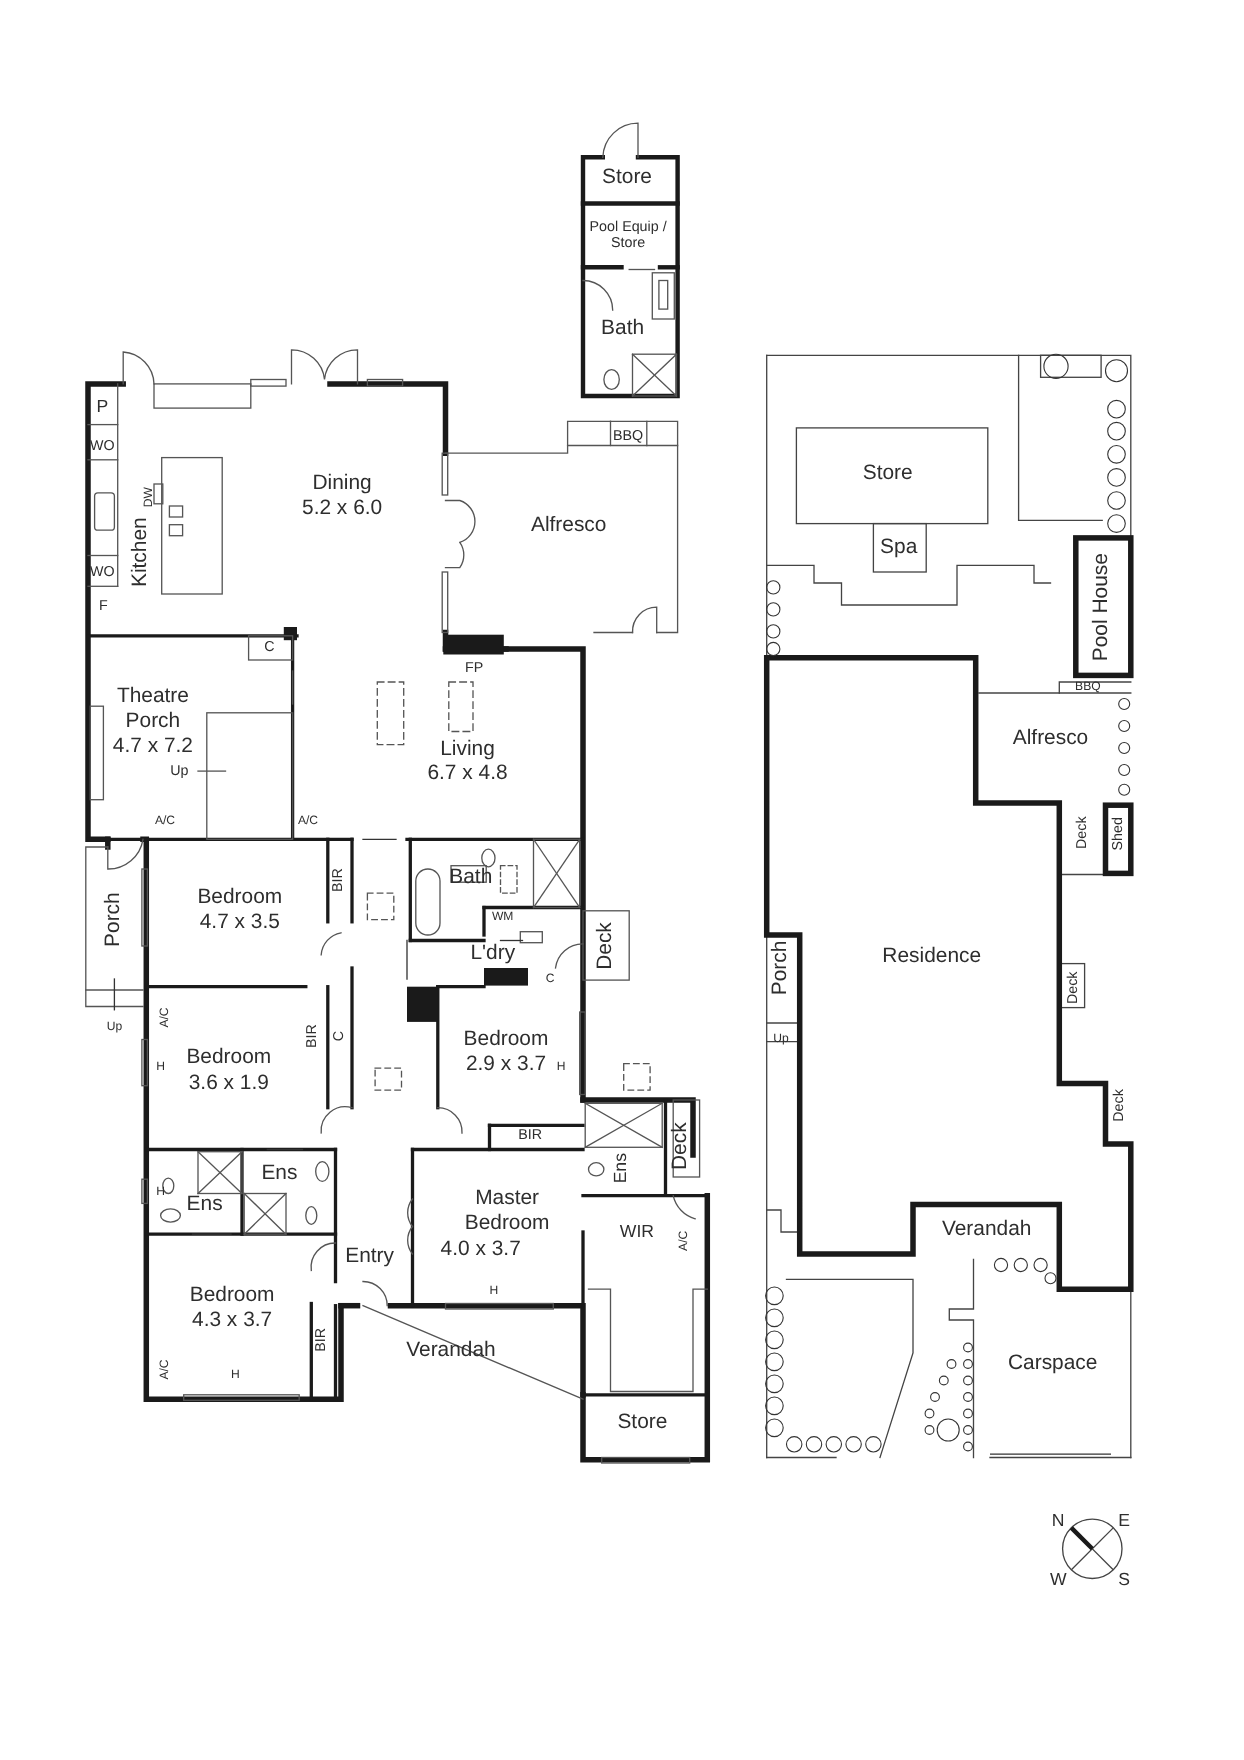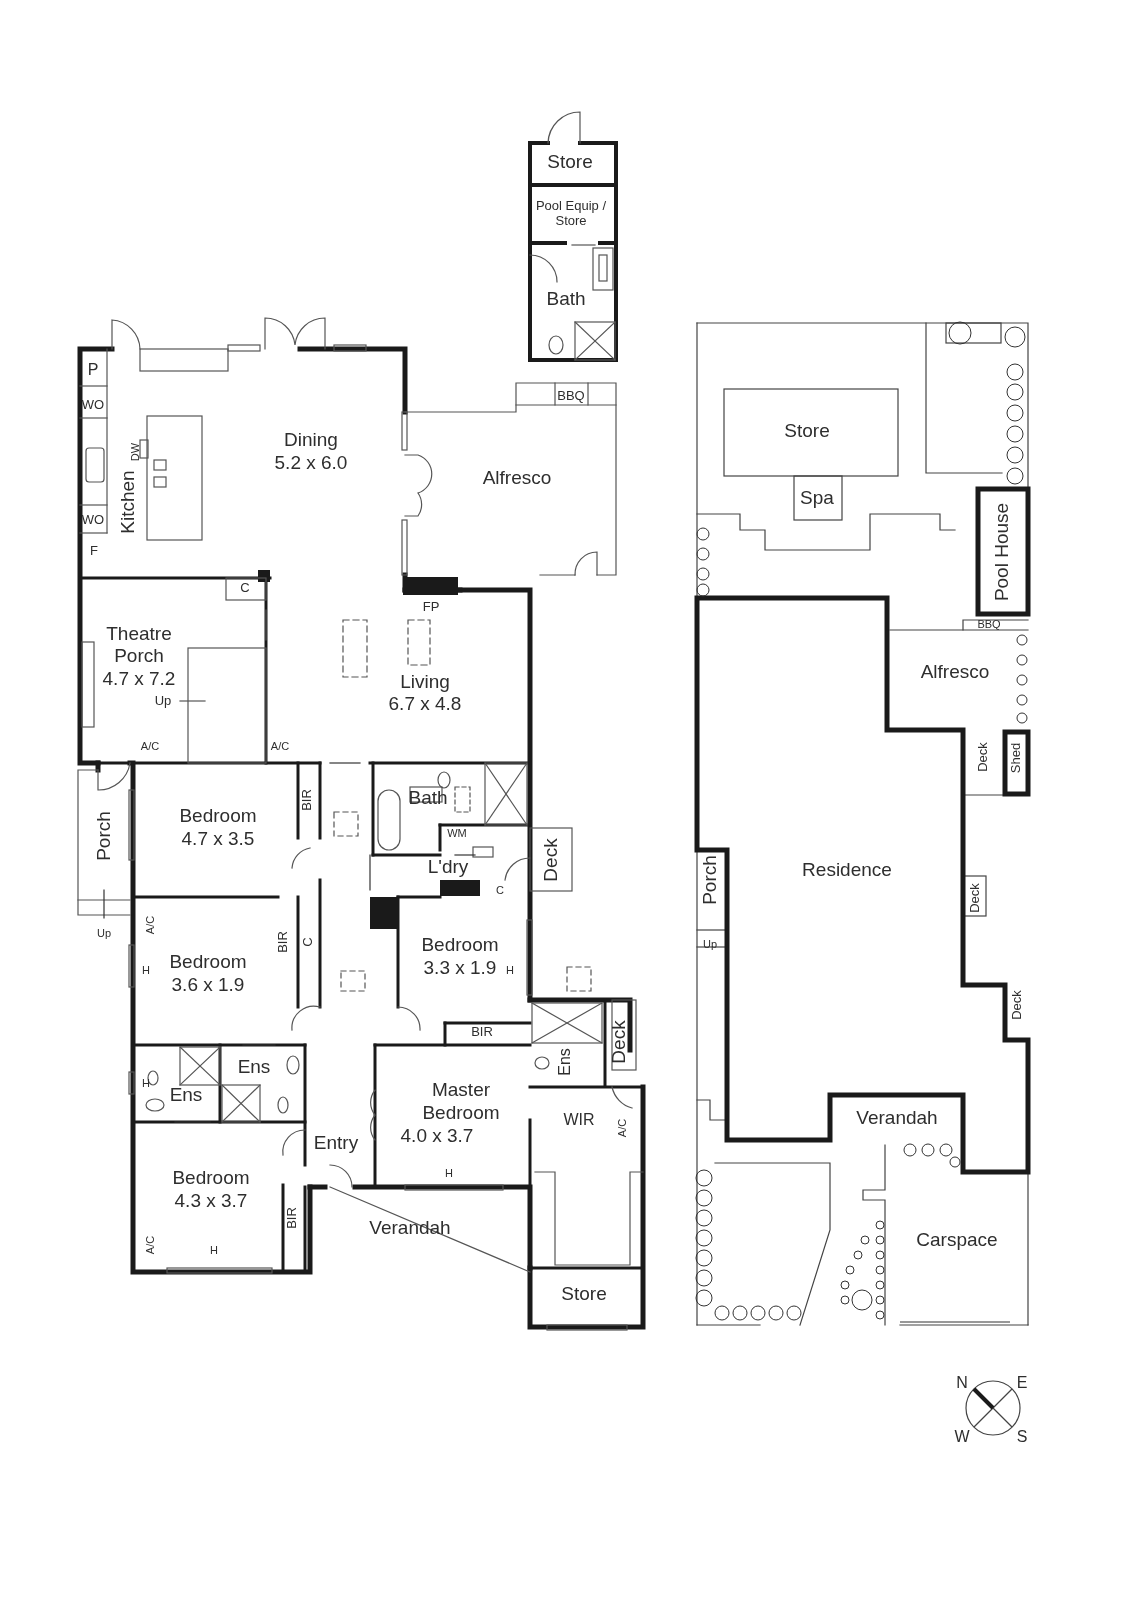--- a/index.html
+++ b/index.html
@@ -282,21 +282,21 @@
 <div class="lbl" style="left:139px;top:634px">Theatre</div>
 <div class="lbl" style="left:139px;top:656px">Porch</div>
 <div class="lbl" style="left:139px;top:679px">4.7 x 7.2</div>
 <div class="lbl" style="left:425px;top:682px">Living</div>
 <div class="lbl" style="left:425px;top:704px">6.7 x 4.8</div>
 <div class="lbl" style="left:218px;top:816px">Bedroom</div>
 <div class="lbl" style="left:218px;top:839px">4.7 x 3.5</div>
 <div class="lbl" style="left:208px;top:962px">Bedroom</div>
 <div class="lbl" style="left:208px;top:985px">3.6 x 1.9</div>
 <div class="lbl" style="left:460px;top:945px">Bedroom</div>
-<div class="lbl" style="left:460px;top:968px">3.3 x 1.9</div>
+<div class="lbl" style="left:460px;top:968px">2.9 x 3.7</div>
 <div class="lbl" style="left:211px;top:1178px">Bedroom</div>
 <div class="lbl" style="left:211px;top:1201px">4.3 x 3.7</div>
 <div class="lbl" style="left:461px;top:1090px">Master</div>
 <div class="lbl" style="left:461px;top:1113px">Bedroom</div>
 <div class="lbl" style="left:437px;top:1136px">4.0 x 3.7</div>
 <div class="lbl" style="left:428px;top:798px">Bath</div>
 <div class="lbl" style="left:448px;top:867px">L'dry</div>
 <div class="lbl" style="left:254px;top:1067px">Ens</div>
 <div class="lbl" style="left:186px;top:1095px">Ens</div>
 <div class="lbl rot md" style="left:565px;top:1062px">Ens</div>

